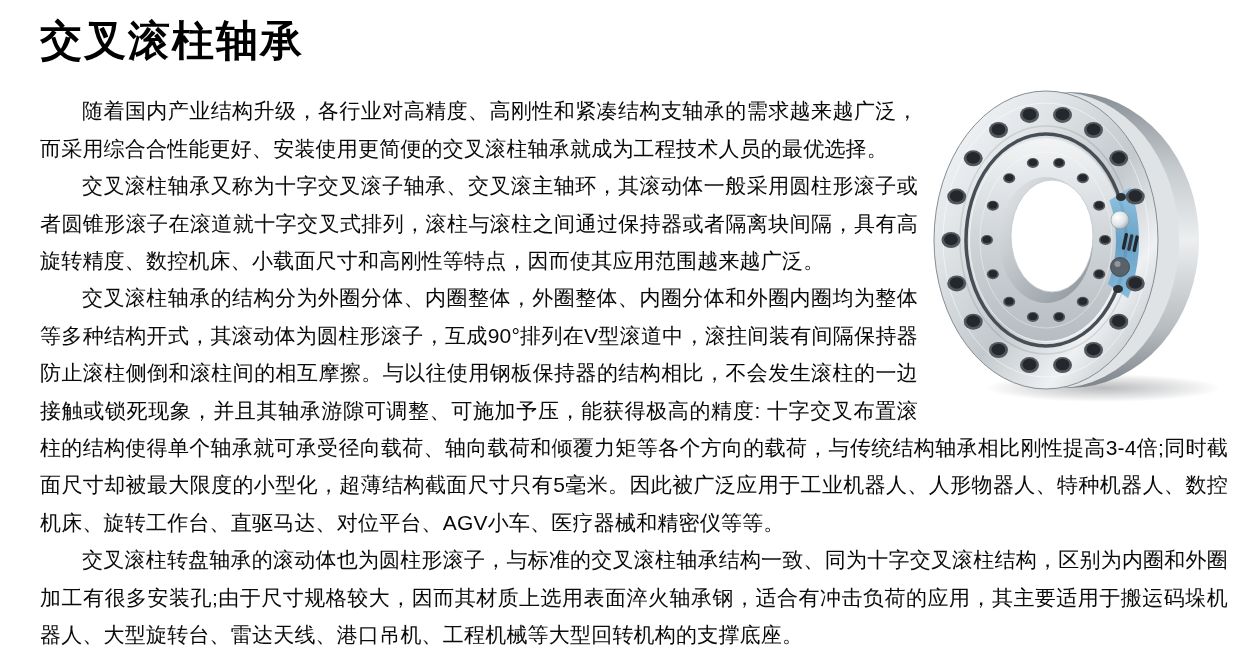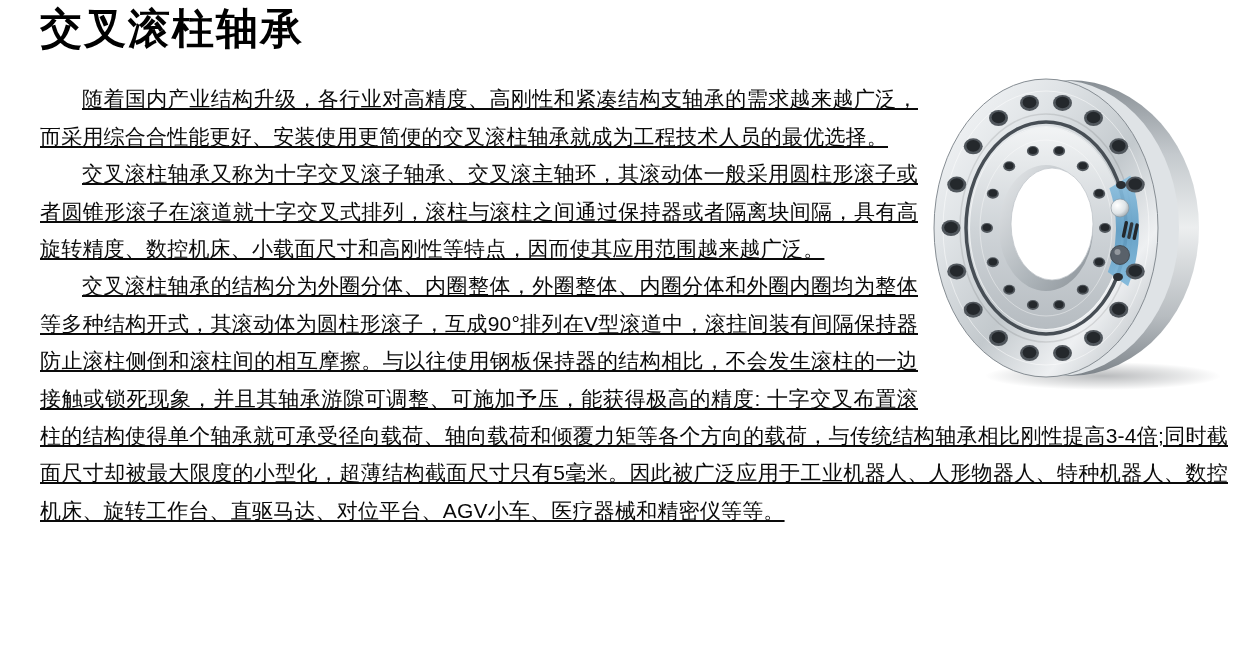--- a/index.html
+++ b/index.html
@@ -4,29 +4,29 @@
 <style>
   * { margin: 0; padding: 0; box-sizing: border-box; }
   html, body { background: #ffffff; }
   body {
     width: 1240px;
     height: 662px;
     overflow: hidden;
     font-family: "Liberation Sans", "DejaVu Sans", sans-serif;
     color: #0a0a0a;
   }
-  .page { padding: 4px 12px 0 40px; width: 1240px; height: 662px; }
+  .page { padding: 16px 12px 0 40px; width: 1240px; height: 662px; }
   h1.title {
     font-size: 42px;
     font-weight: 900;
     letter-spacing: 2px;
     line-height: 1.2;
     color: #000;
   }
-  .content { margin-top: 26px; font-size: 21px; line-height: 37.4px; text-decoration: underline; }
+  .content { margin-top: 26px; font-size: 21px; line-height: 37.4px; }
   .content p {
     text-align: justify;
     text-indent: 2em;
     font-weight: 500;
     letter-spacing: 0.2px;
   }
   .figure {
     float: right;
     width: 300px;
     height: 338px;
@@ -181,14 +181,15 @@
             <ellipse cx="154.78589830966527" cy="107.73531288502564" rx="4.32" ry="3.5999999999999996" fill="#24282c"></ellipse>
             <ellipse cx="171.15716320624273" cy="135.72318460971297" rx="6" ry="5" fill="#51575d"></ellipse>
             <ellipse cx="171.15716320624273" cy="135.22318460971297" rx="4.32" ry="3.5999999999999996" fill="#24282c"></ellipse>
           </g>
       </svg>
     </div>
 
     <p>随着国内产业结构升级，各行业对高精度、高刚性和紧凑结构支轴承的需求越来越广泛，而采用综合合性能更好、安装使用更简便的交叉滚柱轴承就成为工程技术人员的最优选择。</p>
     <p>交叉滚柱轴承又称为十字交叉滚子轴承、交叉滚主轴环，其滚动体一般采用圆柱形滚子或者圆锥形滚子在滚道就十字交叉式排列，滚柱与滚柱之间通过保持器或者隔离块间隔，具有高旋转精度、数控机床、小载面尺寸和高刚性等特点，因而使其应用范围越来越广泛。</p>
     <p>交叉滚柱轴承的结构分为外圈分体、内圈整体，外圈整体、内圈分体和外圈内圈均为整体等多种结构开式，其滚动体为圆柱形滚子，互成90°排列在V型滚道中，滚拄间装有间隔保持器防止滚柱侧倒和滚柱间的相互摩擦。与以往使用钢板保持器的结构相比，不会发生滚柱的一边接触或锁死现象，并且其轴承游隙可调整、可施加予压，能获得极高的精度: 十字交叉布置滚柱的结构使得单个轴承就可承受径向载荷、轴向载荷和倾覆力矩等各个方向的载荷，与传统结构轴承相比刚性提高3-4倍;同时截面尺寸却被最大限度的小型化，超薄结构截面尺寸只有5毫米。因此被广泛应用于工业机器人、人形物器人、特种机器人、数控机床、旋转工作台、直驱马达、对位平台、AGV小车、医疗器械和精密仪等等。</p>
+    <p>交叉滚柱转盘轴承的滚动体也为圆柱形滚子，与标准的交叉滚柱轴承结构一致、同为十字交叉滚柱结构，区别为内圈和外圈加工有很多安装孔;由于尺寸规格较大，因而其材质上选用表面淬火轴承钢，适合有冲击负荷的应用，其主要适用于搬运码垛机器人、大型旋转台、雷达天线、港口吊机、工程机械等大型回转机构的支撑底座。</p>
   </div>
 </div>
 
 </body></html>

